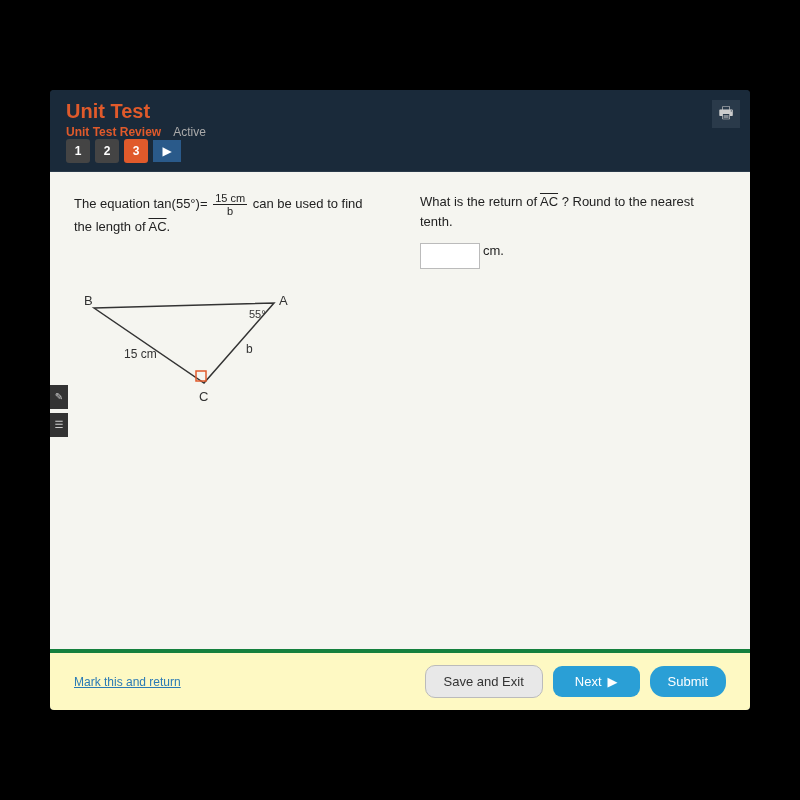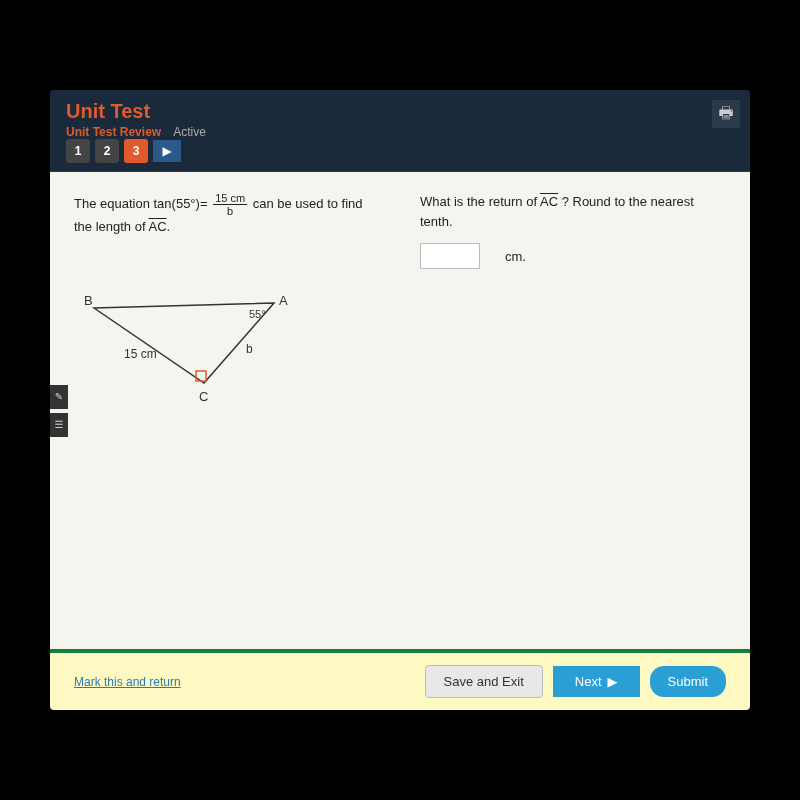--- a/index.html
+++ b/index.html
@@ -159,22 +159,21 @@
     }
     
     .right-question-text {
       font-size: 13px;
       color: #222;
       line-height: 1.5;
       margin-bottom: 12px;
     }
     .answer-row {
       display: flex;
-      align-items: center;
-      gap: 25px;
+      gap: 3px;
     }
     .answer-input {
       width: 60px;
       height: 26px;
       border: 1px solid #bbb;
       background: #fff;
       font-size: 13px;
       padding: 2px 4px;
     }
     .unit-label {
@@ -203,30 +202,30 @@
       gap: 10px;
       align-items: center;
     }
     .btn-save {
       background: #e8e8e8;
       border: 1px solid #bbb;
       color: #333;
       font-size: 13px;
       padding: 8px 18px;
       cursor: pointer;
-      border-radius: 4px;
+      border-radius: 10px;
     }
     .btn-next {
       background: #2a9fd6;
       border: none;
       color: #fff;
       font-size: 13px;
       padding: 8px 22px;
       cursor: pointer;
-      border-radius: 0;
+      border-radius: 9px;
       display: flex;
       gap: 6px;
     }
     .btn-submit {
       background: #2a9fd6;
       border: none;
       color: #fff;
       font-size: 13px;
       padding: 8px 18px;
       cursor: pointer;

